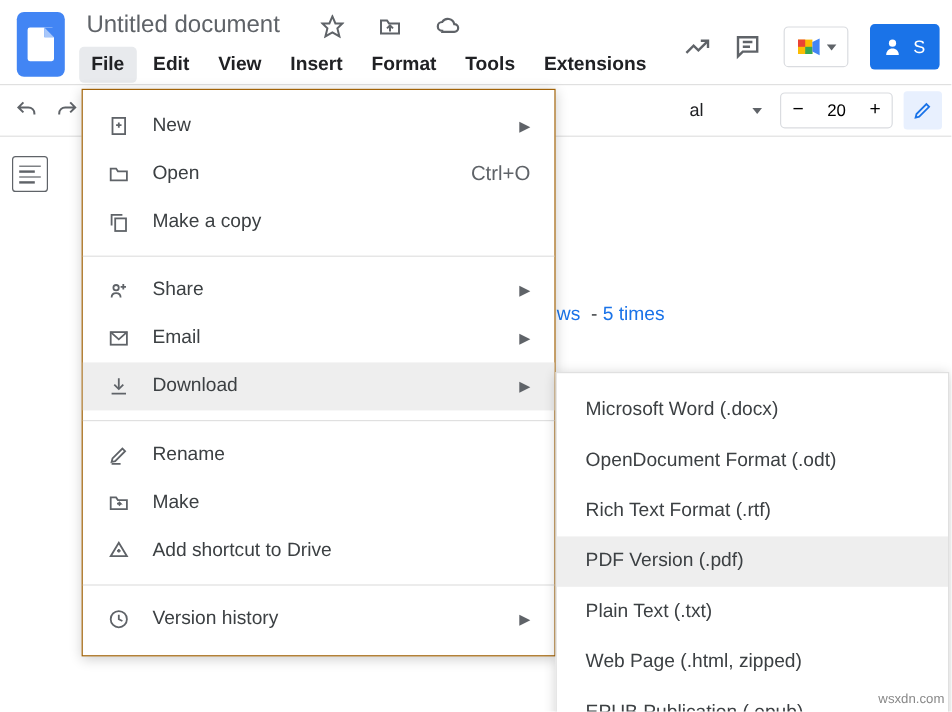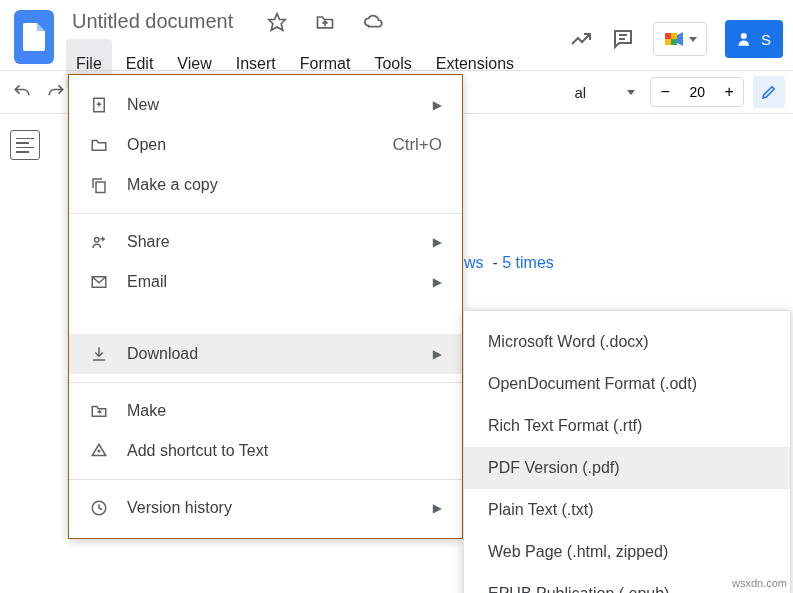--- a/index.html
+++ b/index.html
@@ -9,42 +9,42 @@
 .logo { width: 40px; height: 54px; background: #4285f4; border-radius: 6px; margin: 2px 12px 0 6px; display: flex; align-items: center; justify-content: center; }
 .logo-inner { width: 22px; height: 28px; background: #fff; border-radius: 2px; position: relative; }
 .logo-inner::before { content: ''; position: absolute; top: 0; right: 0; width: 0; height: 0; border-left: 8px solid #a8c7fa; border-top: 8px solid #4285f4; }
 
 .doc-area { flex: 1; }
 .title-row { display: flex; align-items: center; gap: 28px; margin-bottom: 4px; }
 .doc-title { font-size: 20px; color: #5f6368; padding: 2px 6px; }
 .title-icon { color: #5f6368; }
 
 .menu-bar { display: flex; gap: 4px; }
-.menu-item { padding: 16px 10px; font-size: 16px; color: #202124; border-radius: 4px; cursor: pointer; }
+.menu-item { padding: 6px 10px; font-size: 16px; color: #202124; border-radius: 4px; cursor: pointer; font-weight: bold; }
 .menu-item.active { background: #e8eaed; }
 
 .right-icons { display: flex; align-items: center; gap: 18px; padding-right: 10px; margin-top: 12px; }
 .share-btn { background: #1a73e8; color: #fff; padding: 10px 12px; border-radius: 4px; display: flex; align-items: center; gap: 6px; font-size: 15px; }
 .meet-btn { display: flex; align-items: center; gap: 2px; border: 1px solid #dadce0; padding: 4px 8px; border-radius: 4px; }
 .meet-logo { width: 24px; height: 24px; }
 
 .toolbar { height: 44px; border-top: 1px solid #e0e0e0; border-bottom: 1px solid #e0e0e0; display: flex; align-items: center; padding: 0 12px; gap: 14px; position: relative; }
 .zoom-box { display: flex; align-items: center; border: 1px solid #dadce0; border-radius: 4px; }
 .zoom-btn { width: 28px; height: 28px; display: flex; align-items: center; justify-content: center; cursor: pointer; }
 .zoom-val { width: 36px; text-align: center; font-size: 14px; }
 .font-sel { display: flex; align-items: center; gap: 40px; font-size: 15px; color: #202124; }
 .edit-badge { position: absolute; right: 8px; background: #e8f0fe; width: 32px; height: 32px; border-radius: 3px; display: flex; align-items: center; justify-content: center; }
 
 .left-rail { position: absolute; left: 10px; top: 130px; }
 .outline-box { width: 30px; height: 30px; border: 1.5px solid #5f6368; border-radius: 3px; display: flex; flex-direction: column; justify-content: center; gap: 3px; padding: 5px; }
 .outline-box span { height: 1.5px; background: #5f6368; }
 
 .dropdown { position: absolute; left: 68px; top: 74px; width: 395px; background: #fff; box-shadow: 0 2px 10px rgba(0,0,0,0.2); border: 1px solid #a16207; padding: 10px 0; }
 .dd-item { display: flex; align-items: center; padding: 10px 20px; font-size: 16px; color: #3c4043; cursor: pointer; position: relative; }
-.dd-item.hover { background: #eeeeee; margin-top: 32px; }
+.dd-item.hover { background: #eeeeee; }
 .dd-icon { width: 20px; height: 20px; margin-right: 18px; display: flex; align-items: center; justify-content: center; color: #5f6368; }
 .dd-shortcut { margin-left: auto; color: #5f6368; font-size: 17px; }
 .dd-arrow { position: absolute; right: 20px; color: #5f6368; font-size: 12px; }
 .dd-divider { height: 1px; background: #e0e0e0; margin: 8px 0; }
 
 .submenu { position: absolute; left: 463px; top: 310px; width: 328px; background: #fff; box-shadow: 0 2px 10px rgba(0,0,0,0.2); border: 1px solid #e0e0e0; padding: 10px 0; }
 .sub-item { padding: 12px 24px; font-size: 16px; color: #3c4043; cursor: pointer; }
 .sub-item.hover { background: #eeeeee; }
 
 .doc-link { position: absolute; left: 464px; top: 254px; font-size: 16px; text-align: right; }
@@ -233,35 +233,44 @@
           <line x1="4" y1="20" x2="20" y2="20"></line>
         </svg>
       </span>
     <span>Download</span>
       <span class="dd-arrow">▶</span>
   </div>
   <div class="dd-divider"></div>
   <div class="dd-item">
     <span class="dd-icon">
         <svg width="18" height="18" viewBox="0 0 24 24" fill="none" stroke="#5f6368" stroke-width="2">
+          <path d="M4 20l4-1 11-11-3-3L5 16z"></path>
+          <line x1="4" y1="22" x2="14" y2="22"></line>
+        </svg>
+      </span>
+    <span>Rename</span>
+  </div>
+  <div class="dd-item">
+    <span class="dd-icon">
+        <svg width="18" height="18" viewBox="0 0 24 24" fill="none" stroke="#5f6368" stroke-width="2">
           <path d="M3 6h6l2 3h10v10H3z"></path>
           <polyline points="10,13 14,13 12,11 14,13 12,15"></polyline>
         </svg>
       </span>
     <span>Make</span>
   </div>
   <div class="dd-item">
     <span class="dd-icon">
         <svg width="18" height="18" viewBox="0 0 24 24" fill="none" stroke="#5f6368" stroke-width="2">
           <polygon points="12,3 21,18 3,18"></polygon>
           <line x1="12" y1="10" x2="12" y2="14"></line>
           <line x1="10" y1="12" x2="14" y2="12"></line>
         </svg>
       </span>
-    <span>Add shortcut to Text</span>
+    <span>Add shortcut to Drive</span>
   </div>
   <div class="dd-divider"></div>
   <div class="dd-item">
     <span class="dd-icon">
         <svg width="18" height="18" viewBox="0 0 24 24" fill="none" stroke="#5f6368" stroke-width="2">
           <circle cx="12" cy="12" r="9"></circle>
           <polyline points="12,7 12,12 16,14"></polyline>
         </svg>
       </span>
     <span>Version history</span>

